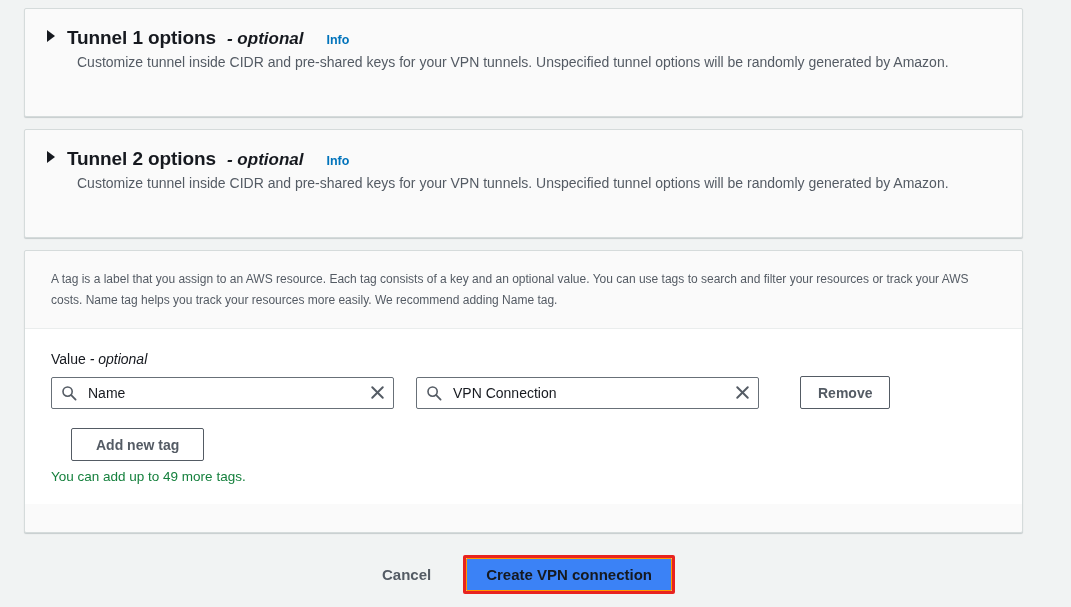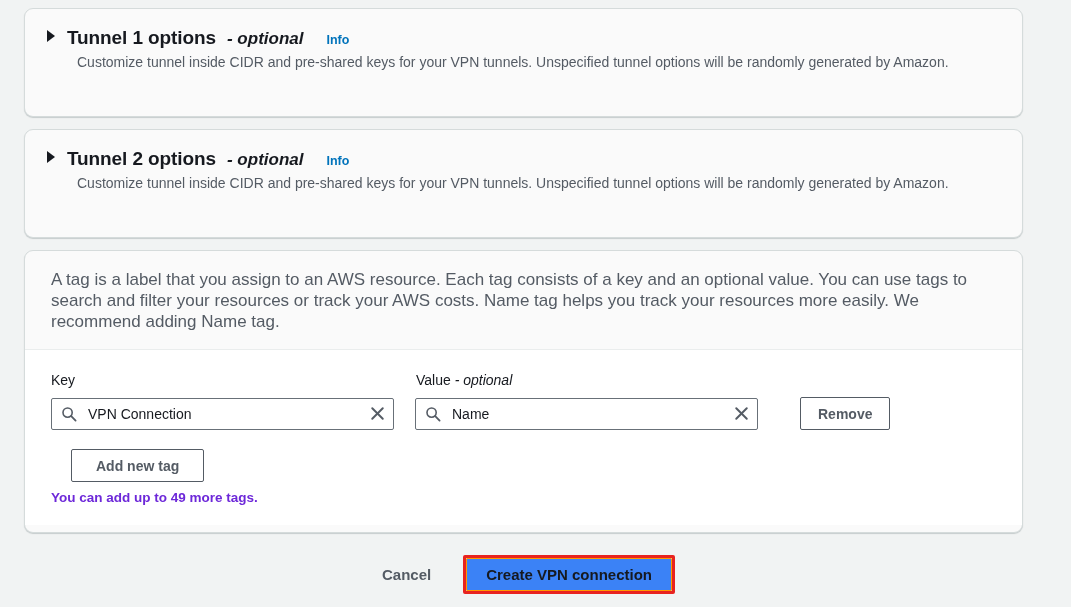--- a/index.html
+++ b/index.html
@@ -19,21 +19,21 @@
     background: #f1f3f3;
   }
 
   
   .card {
     position: absolute;
     left: 24px;
     width: 999px;
     background: #fafafa;
     border: 1px solid #d5dbdb;
-    border-radius: 9px;
+    border-radius: 2px;
     box-shadow: 0 1px 1px rgba(0,28,36,0.18);
   }
 
   .card-tunnel1 { top: 8px;   height: 109px; }
   .card-tunnel2 { top: 129px; height: 109px; }
   .card-tags    { top: 250px; height: 283px; background: #fafafa; }
 
   
   .section-head {
     display: flex;
@@ -91,21 +91,21 @@
   }
 
   .tags-title {
     font-size: 19px;
     font-weight: bold;
     color: #16191f;
     margin-bottom: 4px;
   }
 
   .tags-desc {
-    font-size: 17px;
+    font-size: 12px;
     line-height: 21px;
     color: #545b64;
     max-width: 945px;
   }
 
   .divider {
     height: 1px;
     background: #eaeded;
     width: 100%;
   }
@@ -196,22 +196,21 @@
   .btn-remove { height: 33px; }
 
   .btn-addtag {
     margin-top: 19px;
     padding: 0 24px;
   }
 
   .tags-note {
     margin-top: 8px;
     font-size: 13.5px;
-    color: #6d28d9;
-    font-weight: bold;
+    color: #15803d;
   }
 
   
   .footer {
     position: absolute;
     top: 552px;
     left: 24px;
     width: 999px;
     height: 44px;
     display: flex;
@@ -282,52 +281,51 @@
 
   <div class="card card-tags">
     <div class="tags-header">
       <div class="tags-desc">A tag is a label that you assign to an AWS resource. Each tag consists of a key and an optional value. You can use tags to search and filter your resources or track your AWS costs. Name tag helps you track your resources more easily. We recommend adding Name tag.</div>
     </div>
     <div class="divider"></div>
 
     <div class="tags-body">
 
       <div class="tag-labels">
-        <div class="lbl lbl-key">Key</div>
         <div class="lbl lbl-value">
           <span>Value </span><span class="opt-ital">- optional</span>
         </div>
       </div>
 
       <div class="tag-row">
+
+        <div class="input-wrap input-key">
+          <svg class="srch-icon" viewBox="0 0 16 16">
+            <circle cx="6.6" cy="6.6" r="4.6" fill="none" stroke="currentColor" stroke-width="1.6"></circle>
+            <line x1="10.2" y1="10.2" x2="14.6" y2="14.6" stroke="currentColor" stroke-width="1.8" stroke-linecap="round"></line>
+          </svg>
+          <span class="input-text" title="Name">Name</span>
+          <svg class="clear-icon" viewBox="0 0 16 16">
+            <line x1="2.4" y1="2.4" x2="13.6" y2="13.6" stroke="currentColor" stroke-width="2.1" stroke-linecap="round"></line>
+            <line x1="13.6" y1="2.4" x2="2.4" y2="13.6" stroke="currentColor" stroke-width="2.1" stroke-linecap="round"></line>
+          </svg>
+        </div>
 
         <div class="input-wrap input-value">
           <svg class="srch-icon" viewBox="0 0 16 16">
             <circle cx="6.6" cy="6.6" r="4.6" fill="none" stroke="currentColor" stroke-width="1.6"></circle>
             <line x1="10.2" y1="10.2" x2="14.6" y2="14.6" stroke="currentColor" stroke-width="1.8" stroke-linecap="round"></line>
           </svg>
           <span class="input-text" title="VPN Connection">VPN Connection</span>
           <svg class="clear-icon" viewBox="0 0 16 16">
             <line x1="2.4" y1="2.4" x2="13.6" y2="13.6" stroke="currentColor" stroke-width="2.1" stroke-linecap="round"></line>
             <line x1="13.6" y1="2.4" x2="2.4" y2="13.6" stroke="currentColor" stroke-width="2.1" stroke-linecap="round"></line>
           </svg>
         </div>
 
-        <div class="input-wrap input-key">
-          <svg class="srch-icon" viewBox="0 0 16 16">
-            <circle cx="6.6" cy="6.6" r="4.6" fill="none" stroke="currentColor" stroke-width="1.6"></circle>
-            <line x1="10.2" y1="10.2" x2="14.6" y2="14.6" stroke="currentColor" stroke-width="1.8" stroke-linecap="round"></line>
-          </svg>
-          <span class="input-text" title="Name">Name</span>
-          <svg class="clear-icon" viewBox="0 0 16 16">
-            <line x1="2.4" y1="2.4" x2="13.6" y2="13.6" stroke="currentColor" stroke-width="2.1" stroke-linecap="round"></line>
-            <line x1="13.6" y1="2.4" x2="2.4" y2="13.6" stroke="currentColor" stroke-width="2.1" stroke-linecap="round"></line>
-          </svg>
-        </div>
-
         <button class="btn btn-remove">Remove</button>
       </div>
 
       <button class="btn btn-addtag">Add new tag</button>
 
       <div class="tags-note">You can add up to 49 more tags.</div>
     </div>
   </div>
 
   <div class="footer">

